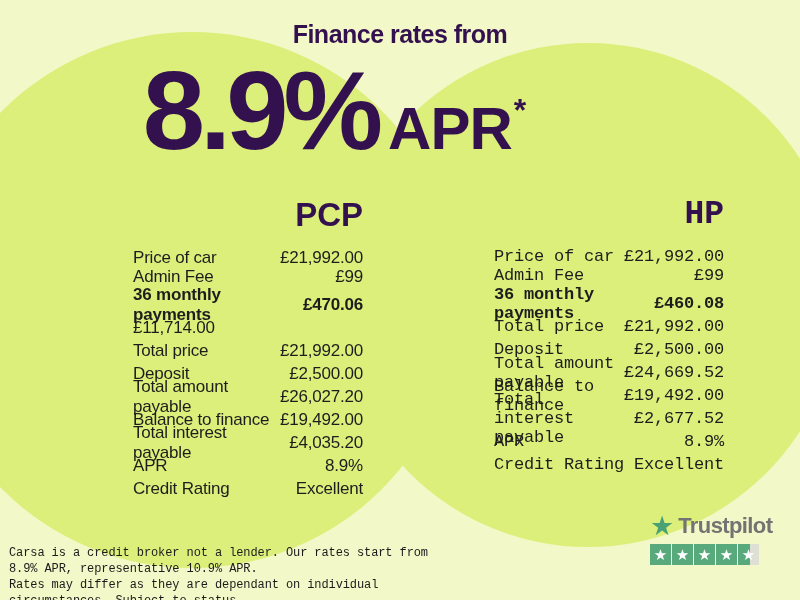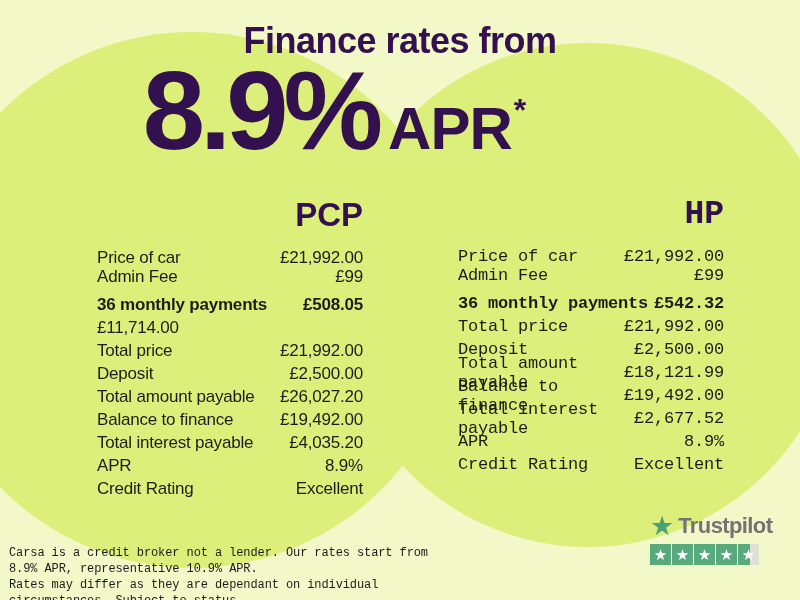--- a/index.html
+++ b/index.html
@@ -6,21 +6,21 @@
   body{font-family:"Liberation Sans", sans-serif; background:#888;}
   .stage{
     position:relative; width:800px; height:600px; overflow:hidden;
     background:#f2f8c7;
   }
   .bg-svg{position:absolute; left:0; top:0; width:800px; height:600px;}
 
   
   .main-title{
     position:absolute; left:0; top:20px; width:800px;
-    text-align:center; font-size:36px; font-weight:bold;
+    text-align:center; font-size:25px; font-weight:bold;
     letter-spacing:-0.5px; color:#33114f;
   }
   .rate{
     position:absolute; left:0; top:52px; width:669px;
     text-align:center; color:#33114f; line-height:1.05;
     white-space:nowrap;
   }
   .rate-big{
     font-size:112px; font-weight:bold; letter-spacing:-5px;
     vertical-align:baseline;
@@ -34,21 +34,21 @@
   }
 
   
   .fin-col{position:absolute; top:196px; width:266px;}
   .fin-col.pcp{left:97px;}
   .fin-col.hp{left:458px;font-family:Liberation Mono, monospace;}
   .col-title{
     margin:0 0 14px 0; text-align:right;
     font-size:33px; font-weight:bold; color:#33114f; letter-spacing:0;
   }
-  .rows{display:block;}
+  .rows{display:block;margin-left:36px;}
   .row{
     display:flex; justify-content:space-between; align-items:center;
     height:23px; font-size:17px; color:#1d1d1d; letter-spacing:-0.2px;
   }
   .row.tight{height:19px;}
   .row.gap-top{margin-top:7px;}
   .row.emphasis .lbl, .row.emphasis .val{font-weight:bold;}
   .lbl{text-align:left;}
   .val{text-align:right;}
 
@@ -100,21 +100,21 @@
       <div class="row tight">
         <span class="lbl">Price of car</span>
         <span class="val">£21,992.00</span>
       </div>
       <div class="row tight">
         <span class="lbl">Admin Fee</span>
         <span class="val">£99</span>
       </div>
       <div class="row emphasis gap-top">
         <span class="lbl">36 monthly payments</span>
-        <span class="val">£508.05</span>
+        <span class="val">£470.06</span>
       </div>
       <div class="row">
         <span class="val">£11,714.00</span>
       </div>
       <div class="row">
         <span class="lbl">Total price</span>
         <span class="val">£21,992.00</span>
       </div>
       <div class="row">
         <span class="lbl">Deposit</span>
@@ -149,33 +149,33 @@
       <div class="row tight">
         <span class="lbl">Price of car</span>
         <span class="val">£21,992.00</span>
       </div>
       <div class="row tight">
         <span class="lbl">Admin Fee</span>
         <span class="val">£99</span>
       </div>
       <div class="row emphasis gap-top">
         <span class="lbl">36 monthly payments</span>
-        <span class="val">£542.32</span>
+        <span class="val">£460.08</span>
       </div>
       <div class="row">
         <span class="lbl">Total price</span>
         <span class="val">£21,992.00</span>
       </div>
       <div class="row">
         <span class="lbl">Deposit</span>
         <span class="val">£2,500.00</span>
       </div>
       <div class="row">
         <span class="lbl">Total amount payable</span>
-        <span class="val">£18,121.99</span>
+        <span class="val">£24,669.52</span>
       </div>
       <div class="row">
         <span class="lbl">Balance to finance</span>
         <span class="val">£19,492.00</span>
       </div>
       <div class="row">
         <span class="lbl">Total interest payable</span>
         <span class="val">£2,677.52</span>
       </div>
       <div class="row">

